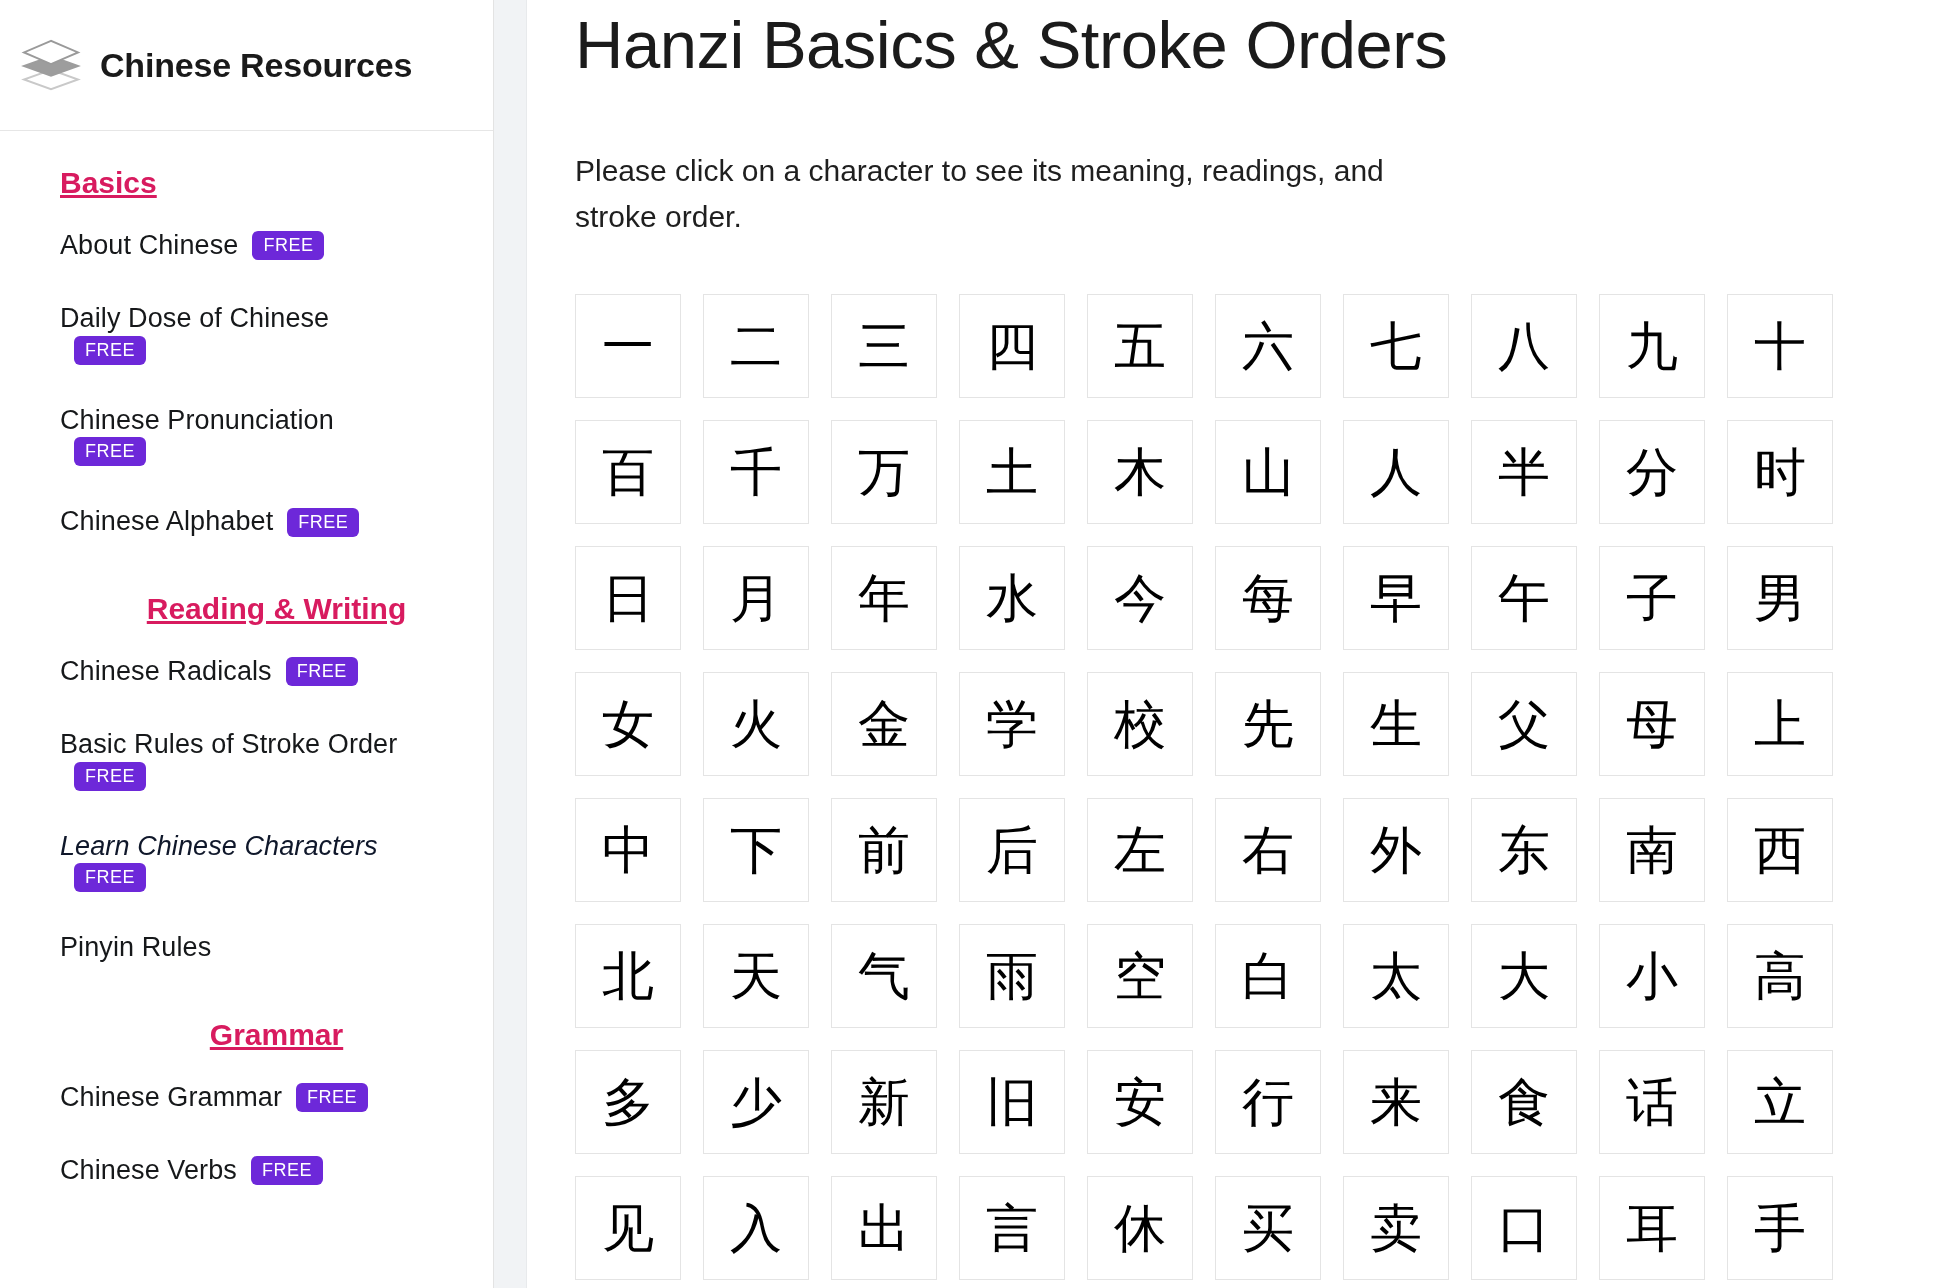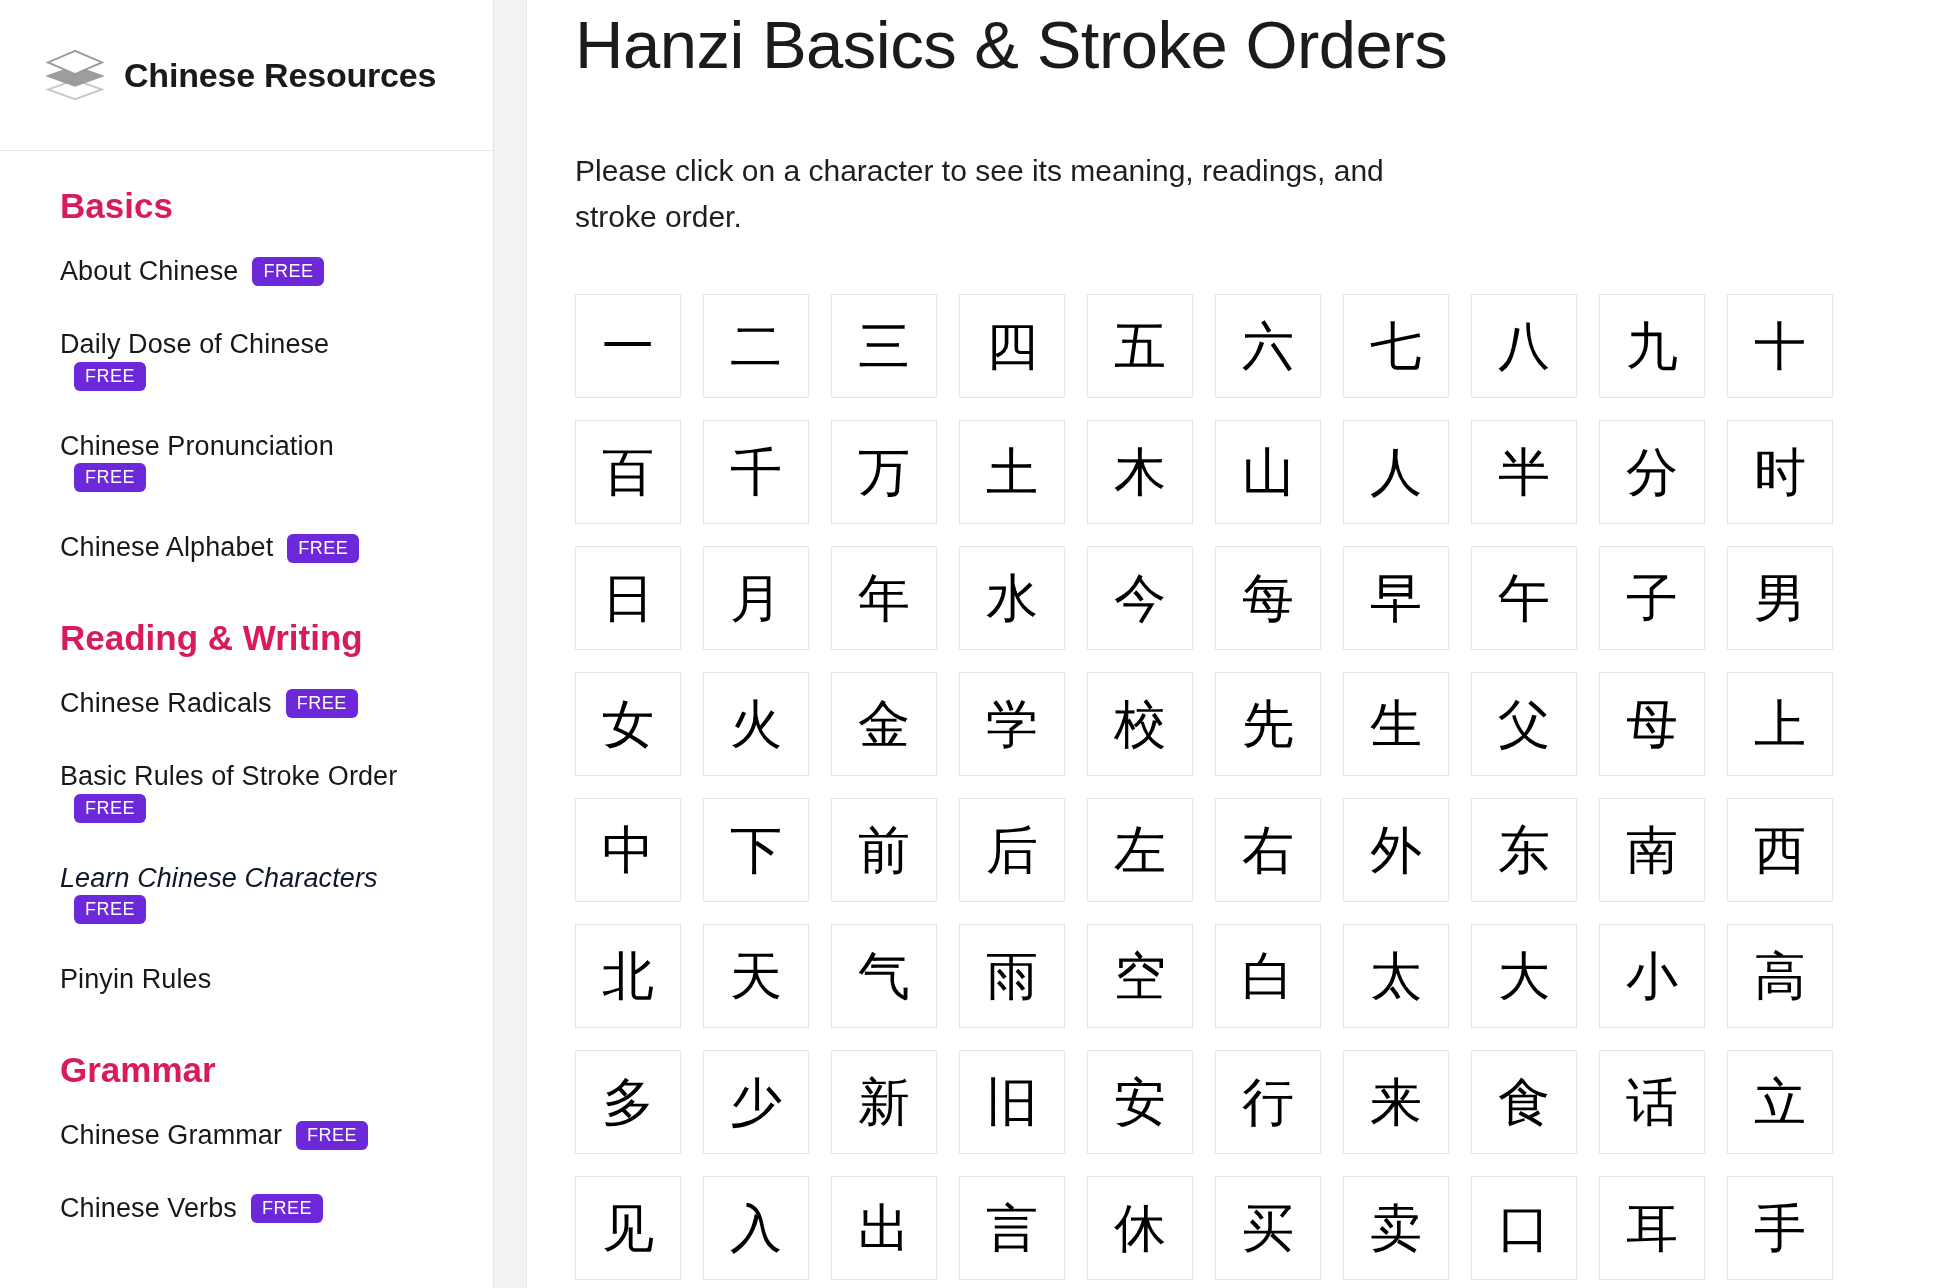--- a/index.html
+++ b/index.html
@@ -25,24 +25,24 @@
     width: 494px;
     min-width: 494px;
     height: 1288px;
     background: #ffffff;
     border-right: 1px solid #e3e3e3;
     overflow: hidden;
     position: relative;
   }
 
   .sidebar-header {
-    height: 151px;
+    height: 131px;
     display: flex;
     align-items: center;
-    padding-left: 44px;
+    padding-left: 20px;
     border-bottom: 1px solid #e6e6e6;
   }
 
   .logo-icon {
     width: 62px;
     height: 56px;
     flex: 0 0 62px;
     display: block;
   }
 
@@ -53,28 +53,29 @@
     letter-spacing: -0.2px;
     margin-left: 18px;
     white-space: nowrap;
   }
 
   .nav {
     padding: 34px 0 0 0;
   }
 
   .nav-section-title {
-    font-size: 35px;
+    font-size: 30px;
     font-weight: 700;
     color: #d81b5f;
     padding: 0 0 0 60px;
     margin: 0 0 28px 0;
     line-height: 1.2;
-  }
-  .nav-section-title.spaced { margin-top: 52px; }
+    text-decoration: underline;
+  }
+  .nav-section-title.spaced { margin-top: 52px; text-align: center; }
 
   .nav-item {
     display: flex;
     align-items: center;
     flex-wrap: wrap;
     padding: 0 24px 0 60px;
     margin-bottom: 39px;
     cursor: pointer;
     max-width: 430px;
   }

